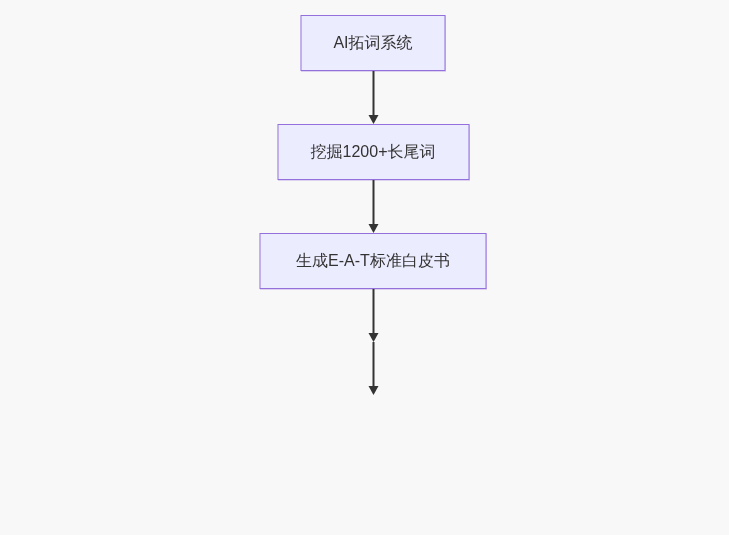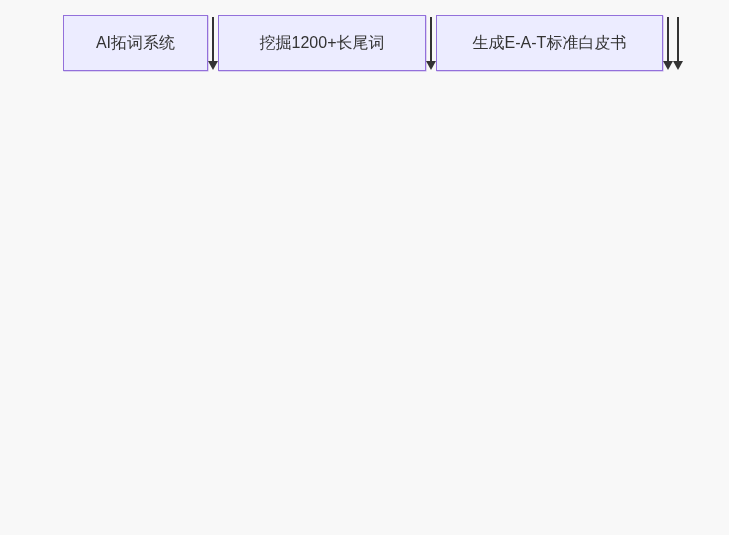--- a/index.html
+++ b/index.html
@@ -18,40 +18,40 @@
     width: 729px;
     height: 535px;
     background: #f8f8f8;
   }
   .flow {
     position: absolute;
     left: 373px;
     top: 15px;
     transform: translateX(-50%);
     display: flex;
-    flex-direction: row;
+    flex-direction: column;
     align-items: center;
   }
   .node {
     box-sizing: border-box;
     height: 56px;
     background: #ECECFF;
     border: 1px solid #9370DB;
     box-shadow: 0.5px 0.5px 0 rgba(147,112,219,0.55);
     color: #333333;
     display: flex;
     align-items: center;
     justify-content: center;
     font-size: 16px;
     line-height: 1;
     text-align: center;
     white-space: nowrap;
   }
   .node.n1 { width: 145px; }
-  .node.n2 { width: 208px; }
+  .node.n2 { width: 192px; }
   .node.n3 { width: 227px; }
   .node.n4 { width: 223px; }
   .node.n5 { width: 233px; }
   .arrow {
     height: 53px;
     display: flex;
     flex-direction: column;
     align-items: center;
   }
   .arrow-line {

